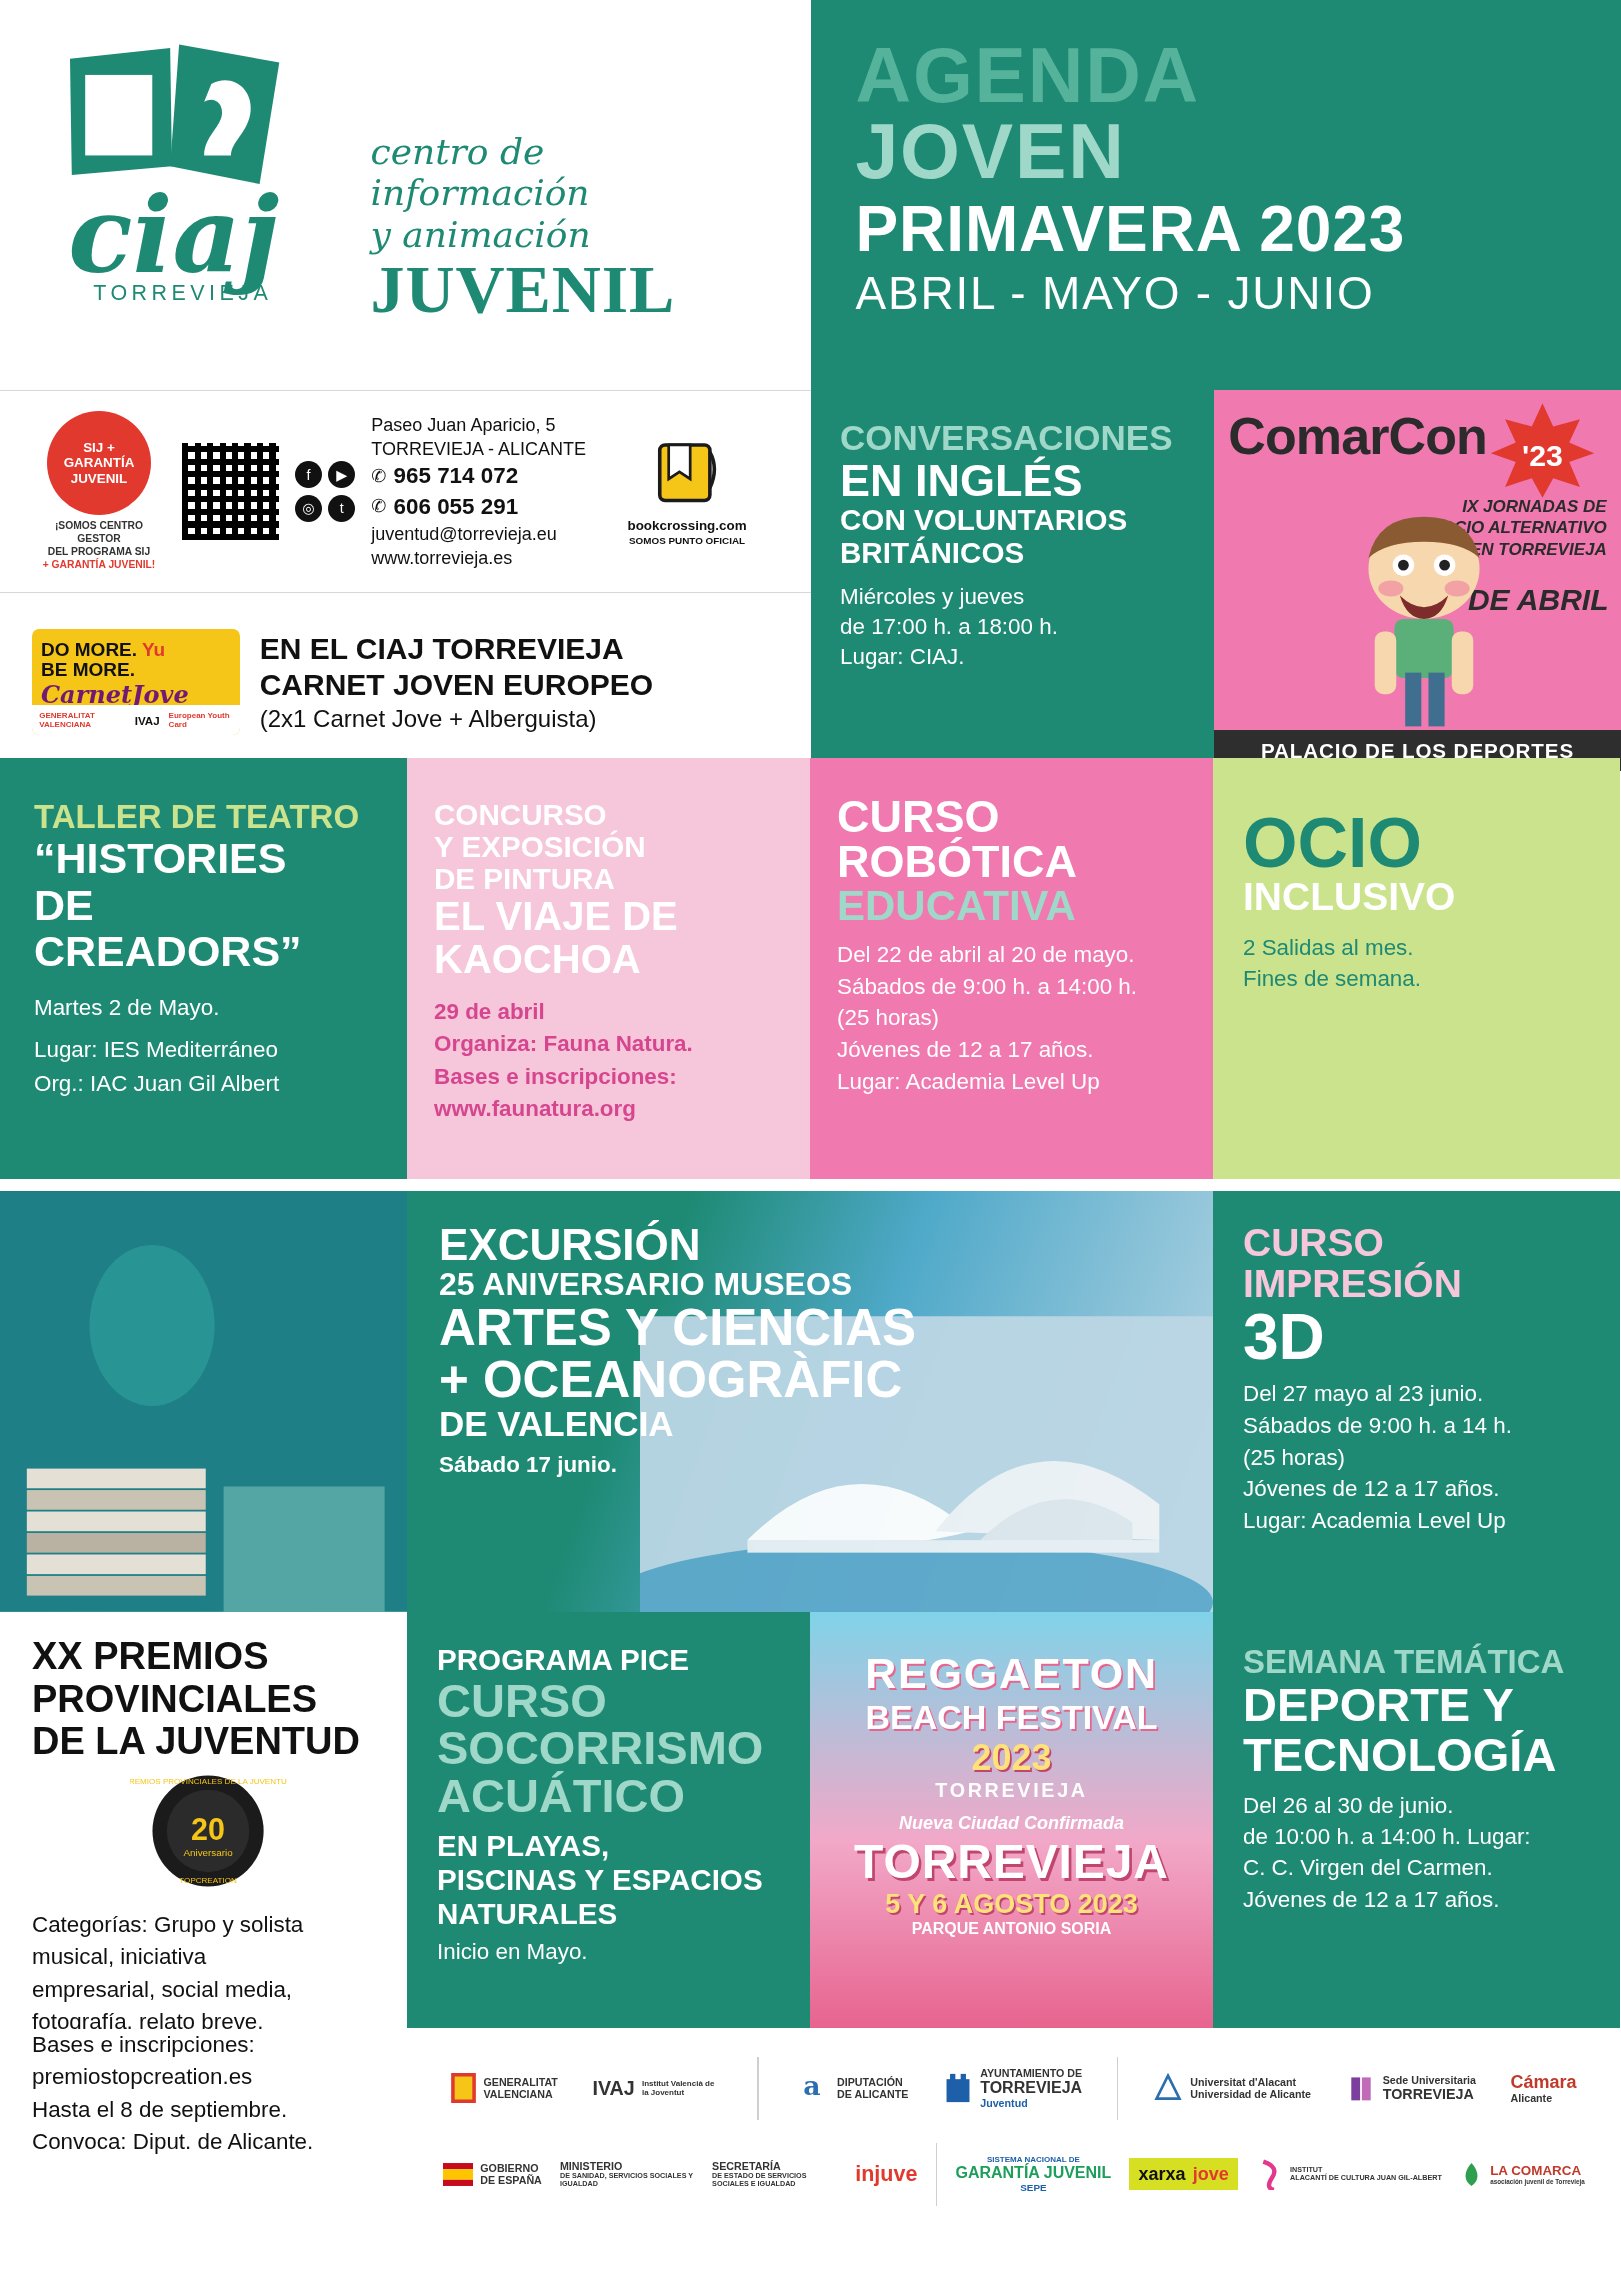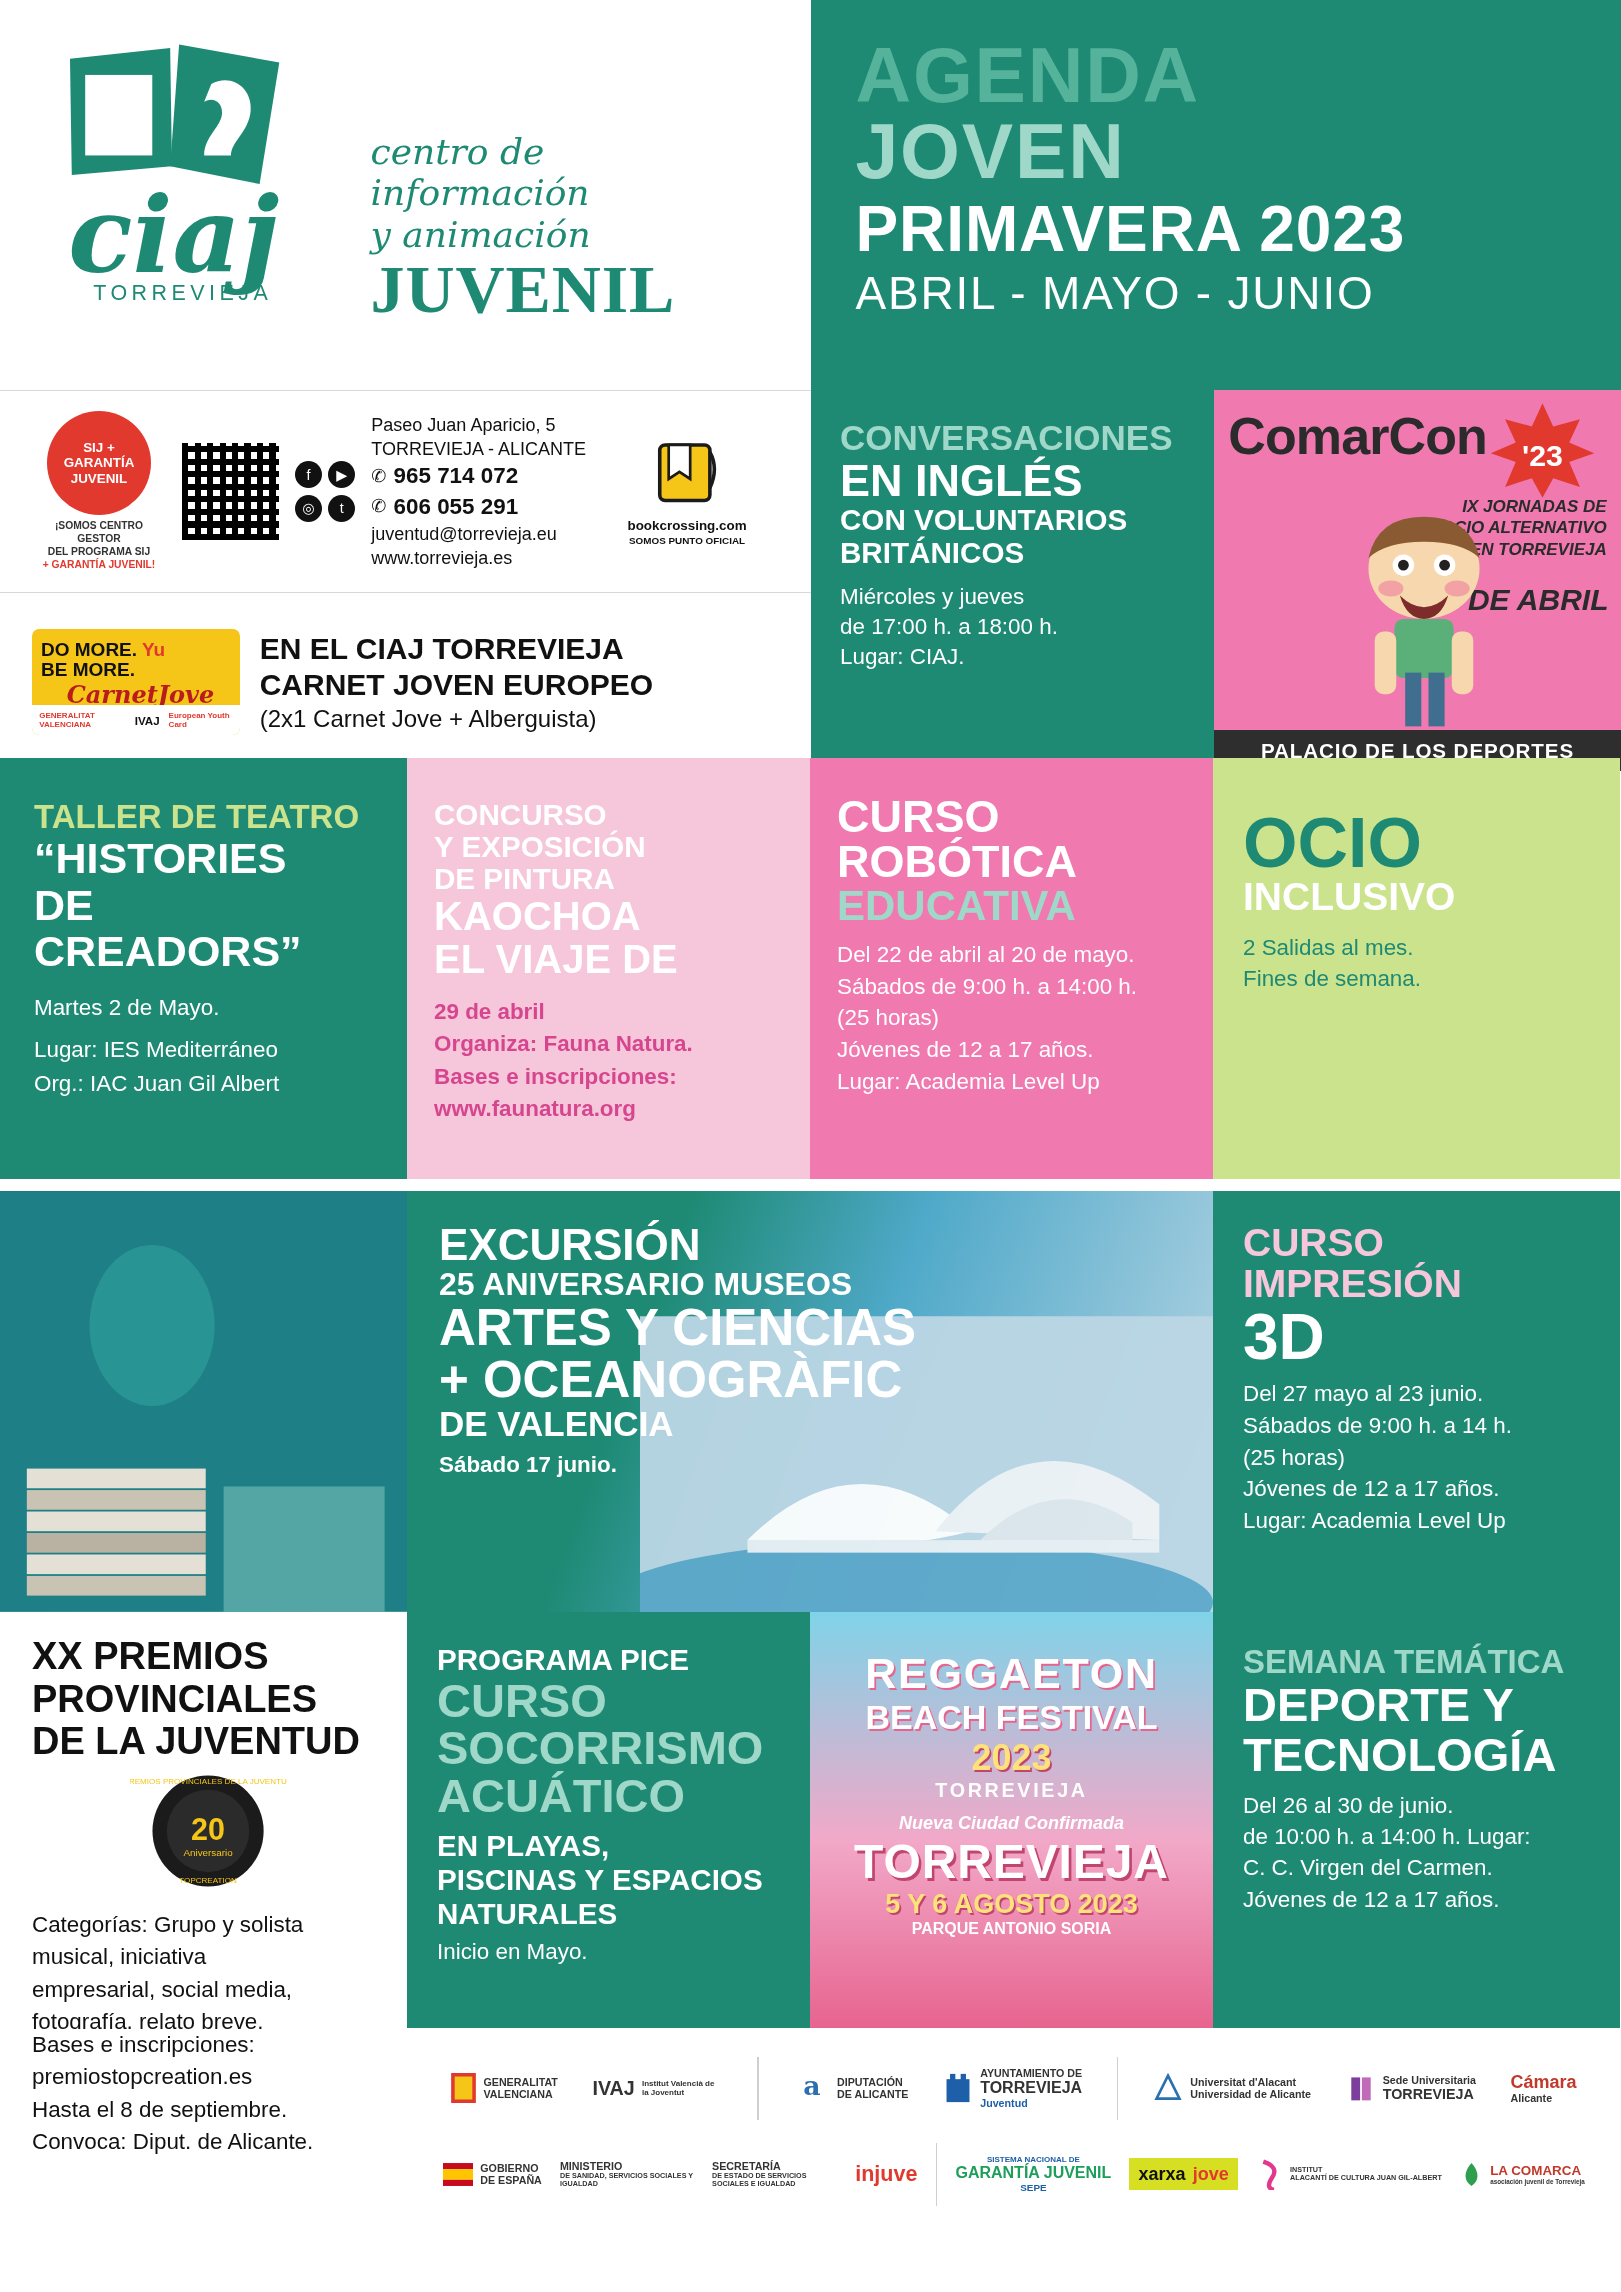--- a/index.html
+++ b/index.html
@@ -63,21 +63,21 @@
   .bc-txt small { font-size: 9.9px; display: block; }
 
   .contact-right { width: 811px; background: #1e8a74; }
 
   
   .row-carnet { display: flex; width: 100%; height: 179px; }
   .carnet-cell { width: 811px; background: #fff; display: flex; align-items: center; gap: 19.7px; padding-left: 32px; border-top: 1.8px solid #d8d8d8;}
   .carnet-card { width: 208px; height: 106px; border-radius: 7.2px; background: #f5c518; position: relative; overflow: hidden; }
   .cc-top { font-size: 19px; font-weight: bold; color: #111; padding: 10.7px 0 0 9px; line-height: 1.05;}
   .cc-red { color: #e2392f; }
-  .cc-cj { font-family: "DejaVu Serif", serif; font-style: italic; font-size: 24px; font-weight: bold; color: #b91c1c; padding-left: 9px; text-align: center;}
+  .cc-cj { font-family: "DejaVu Serif", serif; font-style: italic; font-size: 24px; font-weight: bold; color: #701a75; padding-left: 9px;}
   .cc-foot { position: absolute; bottom: 0; left: 0; right: 0; height: 30px; background: #fff; display: flex; align-items: center; gap: 9px; padding: 0 7.2px; font-size: 8px; font-weight: bold;}
   .cc-foot .gv { color: #e2392f; }
   .cc-foot .ivaj { color: #111; font-size: 11.6px; }
   .cc-foot .eyc { color: #e2392f; }
   .carnet-txt { font-size: 30px; font-weight: bold; color: #111; line-height: 1.22; }
   .carnet-txt .sm { font-size: 24px; font-weight: normal; }
 
   .conv-cell { width: 403px; background: #1e8a74; }
   .comar-cell { width: 407px; }
 
@@ -350,22 +350,22 @@
         <div style="height:9px"></div>
         <div>Lugar: IES Mediterráneo</div>
         <div>Org.: IAC Juan Gil Albert</div>
       </div>
     </div>
 
     <div class="c-pintura">
       <div class="h1">CONCURSO</div>
       <div class="h1">Y EXPOSICIÓN</div>
       <div class="h1">DE PINTURA</div>
+      <div class="h2">EL VIAJE DE</div>
       <div class="h2">KAOCHOA</div>
-      <div class="h2">EL VIAJE DE</div>
       <div class="b">
         <div>29 de abril</div>
         <div>Organiza: Fauna Natura.</div>
         <div>Bases e inscripciones:</div>
         <div>www.faunatura.org</div>
       </div>
     </div>
 
     <div class="c-robot">
       <div class="h1">CURSO</div>

